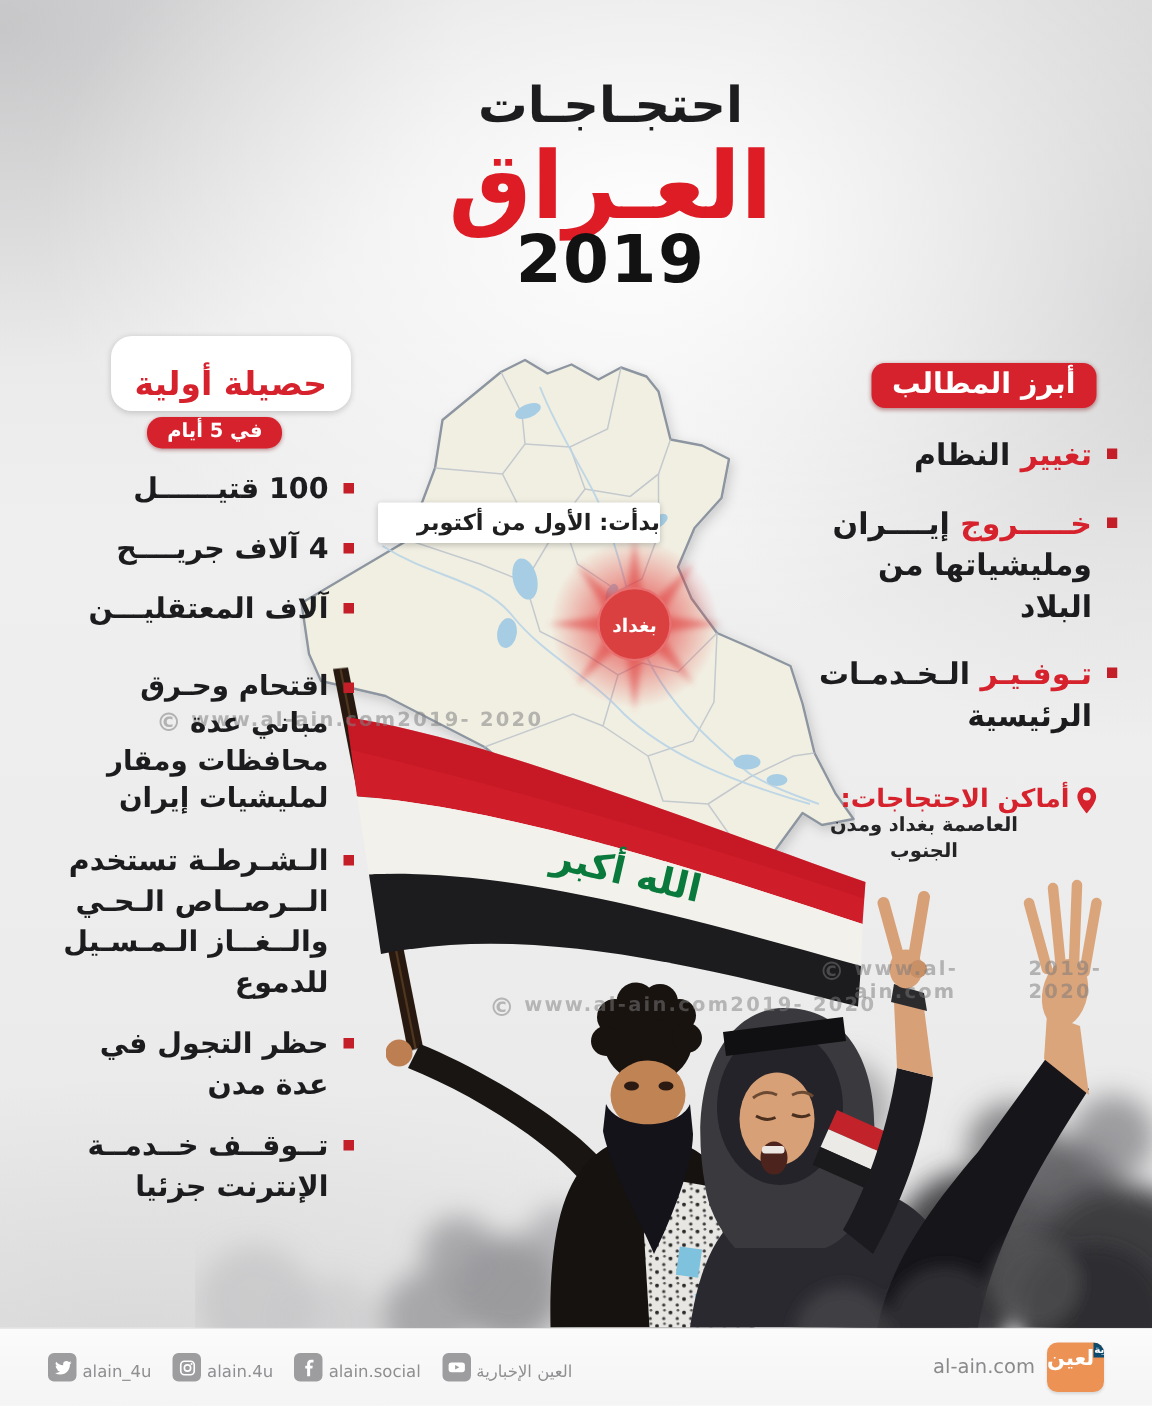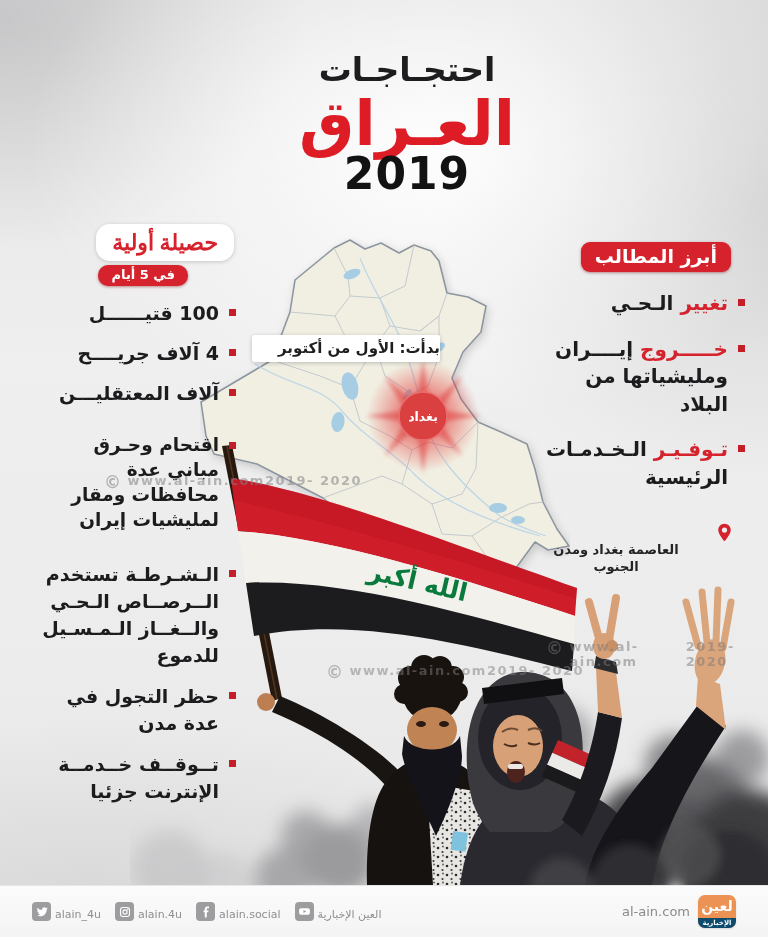--- a/index.html
+++ b/index.html
@@ -22,21 +22,21 @@
   .map{position:absolute; left:200px; top:236px; width:370px; height:352px; z-index:1;}
   .start-label{
     position:absolute; left:252px; top:335px; width:188px; height:27px; z-index:4;
     background:#fff; border-radius:2px; box-shadow:0 1px 4px rgba(0,0,0,.22);
     font-size:15px; font-weight:bold; color:#1f1f1f; text-align:right; line-height:27px; direction:rtl;
   }
   
   .rtl{direction:rtl; text-align:right;}
   .pill-white{
     display:inline-block; background:#fff; color:#d6222c; font-weight:bold;
-    border-radius:14px; padding:6px 16px 5px; box-shadow:0 1px 4px rgba(0,0,0,.18);font-family:Liberation Serif, serif;
+    border-radius:14px; padding:20px 16px 5px; box-shadow:0 1px 4px rgba(0,0,0,.18);
   }
   .pill-red{
     display:inline-block; background:#d6222c; color:#fff; font-weight:bold;
     border-radius:9px; padding:3px 14px 5px; box-shadow:0 1px 3px rgba(120,10,15,.45);
   }
   .li{position:relative; padding-right:17px; font-weight:bold; color:#1c1c1e; line-height:1.38;}
   .sq{position:absolute; right:0; top:9px; width:7px; height:7px; background:#c41f28;}
   .red-word{color:#d6222c;text-align:right;}
   
   .toll{position:absolute; left:36px; top:224px; width:200px; z-index:5;}
@@ -73,21 +73,21 @@
     position:absolute; left:0; bottom:0; width:768px; height:52px; z-index:6;
     background:linear-gradient(180deg,#fbfbfb,#f4f4f4); border-top:1px solid rgba(0,0,0,.05);
     display:flex; align-items:center; justify-content:space-between; padding:0 32px; box-sizing:border-box;
   }
   .social{display:flex; align-items:flex-end; gap:14px;}
   .s-item{display:flex; align-items:flex-end; gap:4px;}
   .s-icon{width:19px; height:19px; background:#9d9da0; border-radius:4px; display:flex; align-items:center; justify-content:center;}
   .s-label{font-size:11px; color:#8f8f92; line-height:1; padding-bottom:1px;}
   .brand{display:flex; align-items:center; gap:8px;}
   .site{font-size:13px; color:#8a8a8d;}
-  .logo{width:38px; height:33px; background:#ec9254; border-radius:7px; overflow:hidden; display:flex; flex-direction:column; box-shadow:0 1px 2px rgba(0,0,0,.12);}
+  .logo{width:38px; height:33px; background:#ec9254; border-radius:7px; overflow:hidden; display:flex; flex-direction:row; box-shadow:0 1px 2px rgba(0,0,0,.12);}
   .logo-top{flex:1; color:#fff; font-weight:bold; font-size:14px; text-align:center; line-height:22px; direction:rtl;}
   .logo-strip{height:10px; background:#0c4a6e; color:#fdfeff; font-size:7px; font-weight:bold; text-align:center; line-height:10px; direction:rtl;}
 </style>
 </head>
 <body>
 
 <div class="stage">
 
   <div class="title">
     <div class="title-kicker">احتجـاجـات</div>
@@ -305,30 +305,31 @@
     <div><span class="pill-white">حصيلة أولية</span></div>
     <div><span class="pill-red badge">في 5 أيام</span></div>
     <div class="li"><span class="sq"></span><span>100 قتيــــــل</span></div>
     <div class="li"><span class="sq"></span><span>4 آلاف جريــــح</span></div>
     <div class="li"><span class="sq"></span><span>آلاف المعتقليـــن</span></div>
     <div class="li p"><span class="sq"></span><span>اقتحام وحـرق مباني عدة محافظات ومقار لمليشيات إيران</span></div>
   </div>
 
   <div class="demands rtl">
     <div><span class="pill-red">أبرز المطالب</span></div>
-    <div class="li"><span class="sq"></span><span class="red-word">تغيير</span> <span>الـحـي</span></div>
+    <div class="li"><span class="sq"></span><span class="red-word">تغيير</span> <span>النظام</span></div>
     <div class="li"><span class="sq"></span><span class="red-word">خـــــروج</span> <span>إيــــران ومليشياتها من البلاد</span></div>
     <div class="li"><span class="sq"></span><span class="red-word">تـوفـيـر</span> <span>الـخـدمـات الرئيسية</span></div>
   </div>
 
   <div class="locations">
     <div class="loc-head">
       <svg width="15" height="19" viewBox="0 0 24 30">
         <path d="M12 1C6.5 1 2 5.5 2 11c0 7.4 10 18 10 18s10-10.6 10-18C22 5.5 17.5 1 12 1zm0 14.2a4.2 4.2 0 1 1 0-8.4 4.2 4.2 0 0 1 0 8.4z" fill="#d6222c"></path>
       </svg>
+      <span class="txt">أماكن الاحتجاجات:</span>
     </div>
     <div class="loc-body">العاصمة بغداد ومدن الجنوب</div>
   </div>
 
   <div class="security rtl">
     <div class="li"><span class="sq"></span><span>الـشـرطـة تستخدم الــرصــاص الـحـي والــغــاز الـمـسـيل للدموع</span></div>
     <div class="li"><span class="sq"></span><span>حظر التجول في عدة مدن</span></div>
     <div class="li"><span class="sq"></span><span>تــوقــف خــدمــة الإنترنت جزئيا</span></div>
   </div>
 

